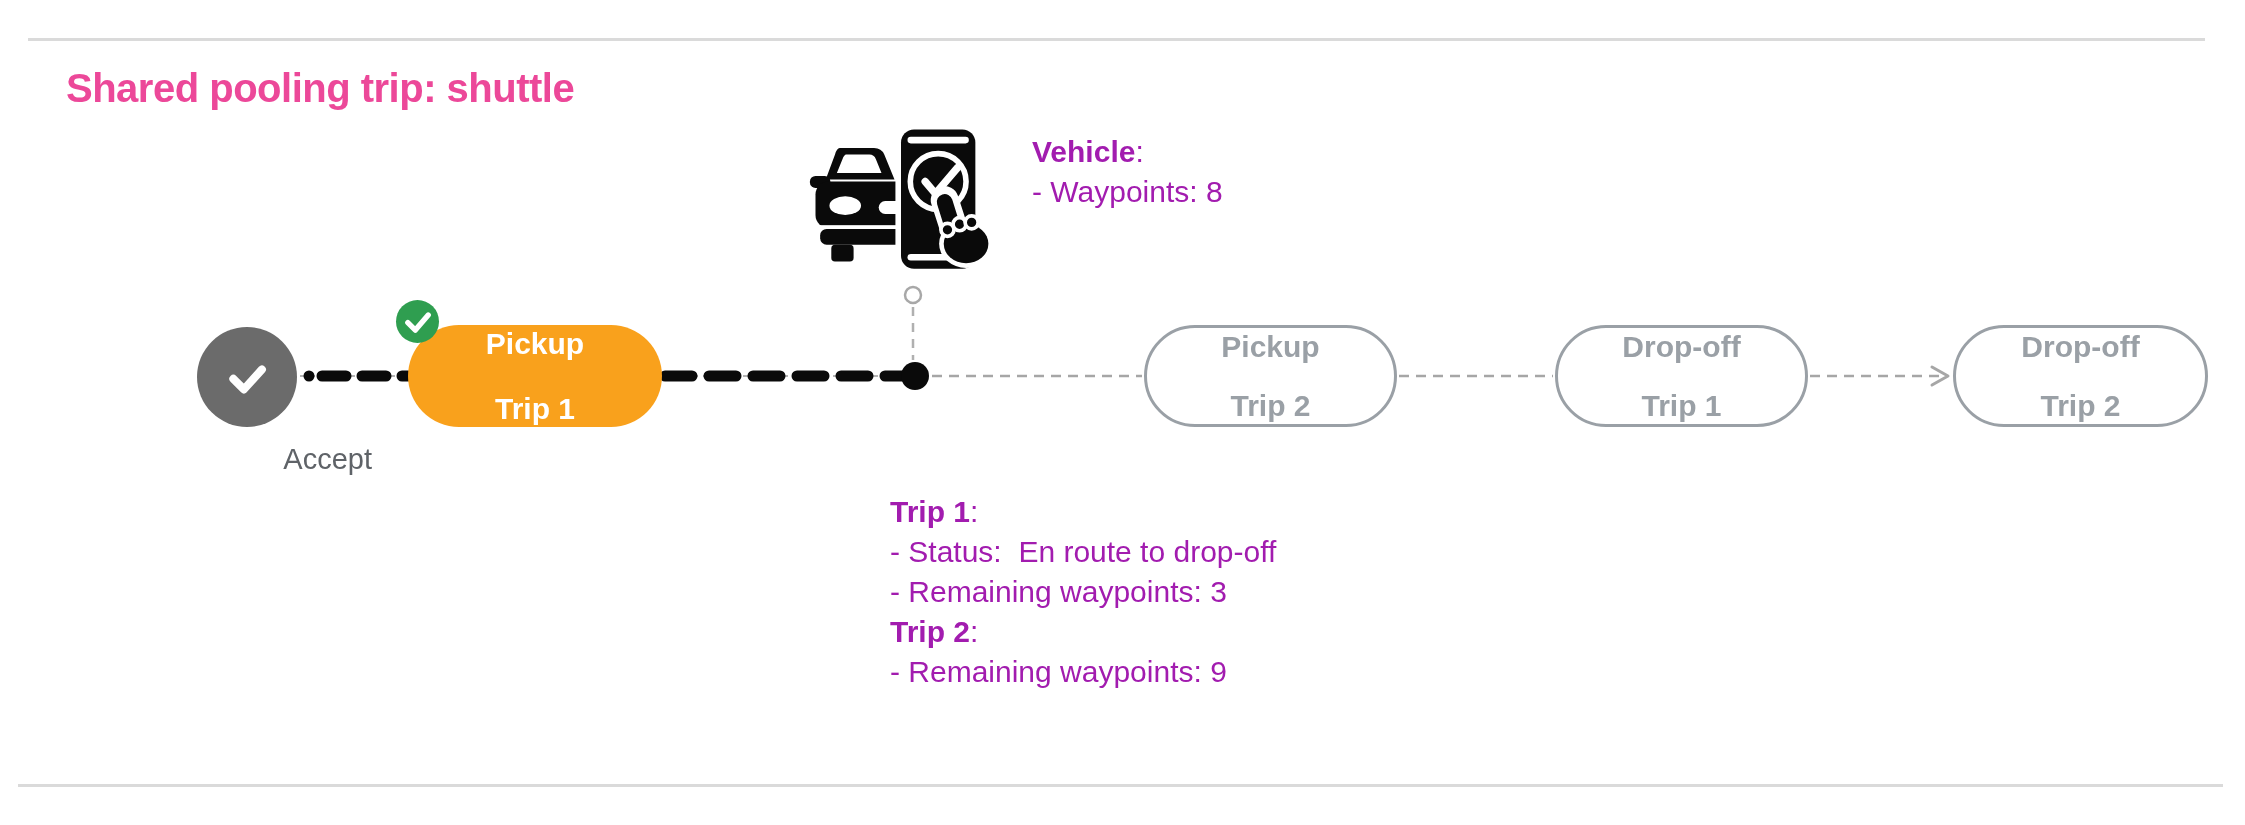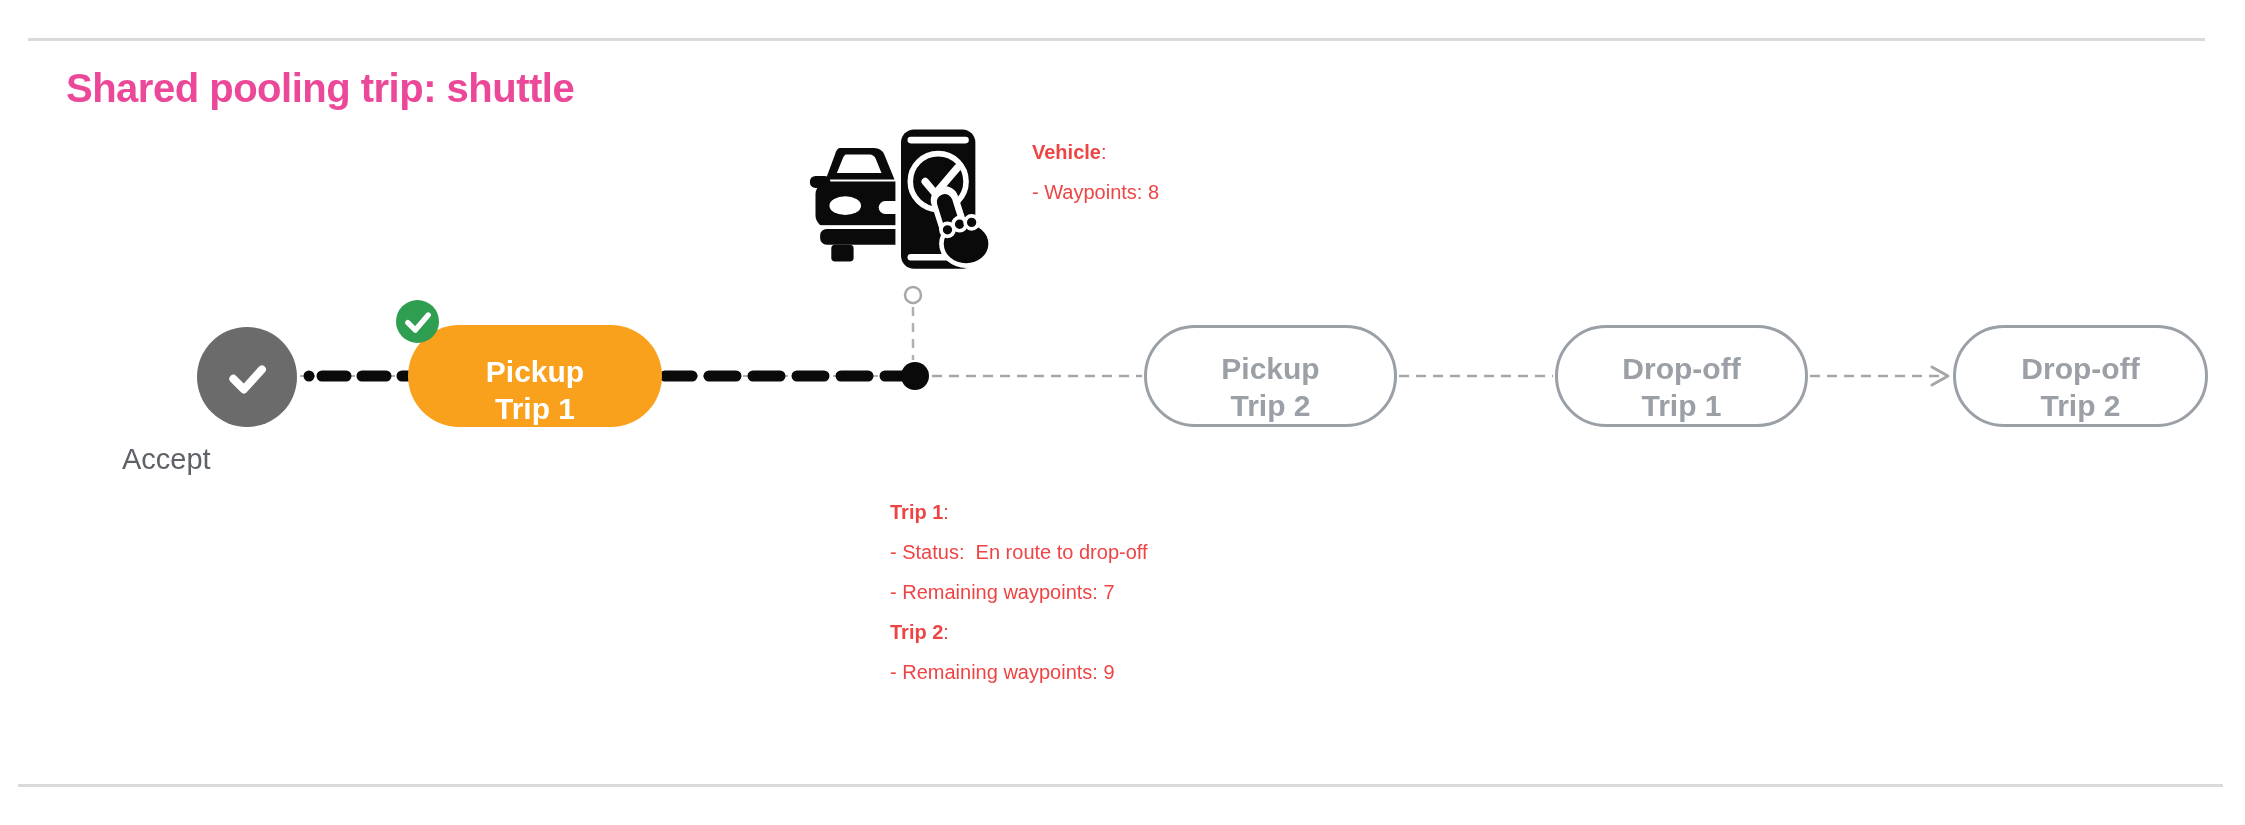--- a/index.html
+++ b/index.html
@@ -20,43 +20,43 @@
   }
   .connectors{position:absolute;left:0;top:0;width:2245px;height:825px;pointer-events:none;}
   
   .accept-circle{
     position:absolute;left:197px;top:327px;width:100px;height:100px;
     border-radius:50%;background:#6b6b6b;
     display:flex;align-items:center;justify-content:center;
   }
   .accept-label{
     position:absolute;left:122px;top:440px;width:250px;
-    text-align:left;color:#5f6368;font-size:29px;line-height:39px;
+    text-align:right;color:#5f6368;font-size:29px;line-height:39px;
   }
   
   .pill{
     position:absolute;top:325px;height:102px;border-radius:51px;
-    display:flex;flex-direction:column;align-items:center;justify-content:flex-end;
+    display:flex;flex-direction:column;align-items:center;justify-content:space-between;
     font-weight:700;font-size:30px;line-height:37px;text-align:center;
     box-sizing:border-box;white-space:nowrap;
   }
   .pill.active{left:408px;width:254px;background:#f9a11c;color:#ffffff;}
   .pill.future{background:#ffffff;border:3px solid #9aa0a6;color:#9aa0a6;}
   .pill.p2{left:1144px;width:253px;}
   .pill.p3{left:1555px;width:253px;}
   .pill.p4{left:1953px;width:255px;}
   .badge{
     position:absolute;left:396px;top:300px;width:43px;height:43px;border-radius:50%;
     background:#2f9e50;display:flex;align-items:center;justify-content:center;
   }
   
   .vehicle-icon{position:absolute;left:808px;top:122px;width:186px;height:158px;}
   
   .info{
-    position:absolute;color:#ef4444;font-size:20px;line-height:40px;
+    position:absolute;color:#a21caf;font-size:30px;line-height:40px;
   }
   .info .line{white-space:pre-wrap;}
   .info .b{font-weight:700;}
   .info.vehicle-info{left:1032px;top:132px;}
   .info.trip-info{left:890px;top:492px;}
 </style>
 </head>
 <body>
 
 <div class="stage">
@@ -148,18 +148,18 @@
   </svg>
 
   <div class="info vehicle-info">
     <div class="line"><span class="b">Vehicle</span><span>:</span></div>
     <div class="line">- Waypoints: 8</div>
   </div>
 
   <div class="info trip-info">
     <div class="line"><span class="b">Trip 1</span><span>:</span></div>
     <div class="line">- Status:  En route to drop-off</div>
-    <div class="line">- Remaining waypoints: 7</div>
+    <div class="line">- Remaining waypoints: 3</div>
     <div class="line"><span class="b">Trip 2</span><span>:</span></div>
     <div class="line">- Remaining waypoints: 9</div>
   </div>
 
 </div>
 
 </body></html>

